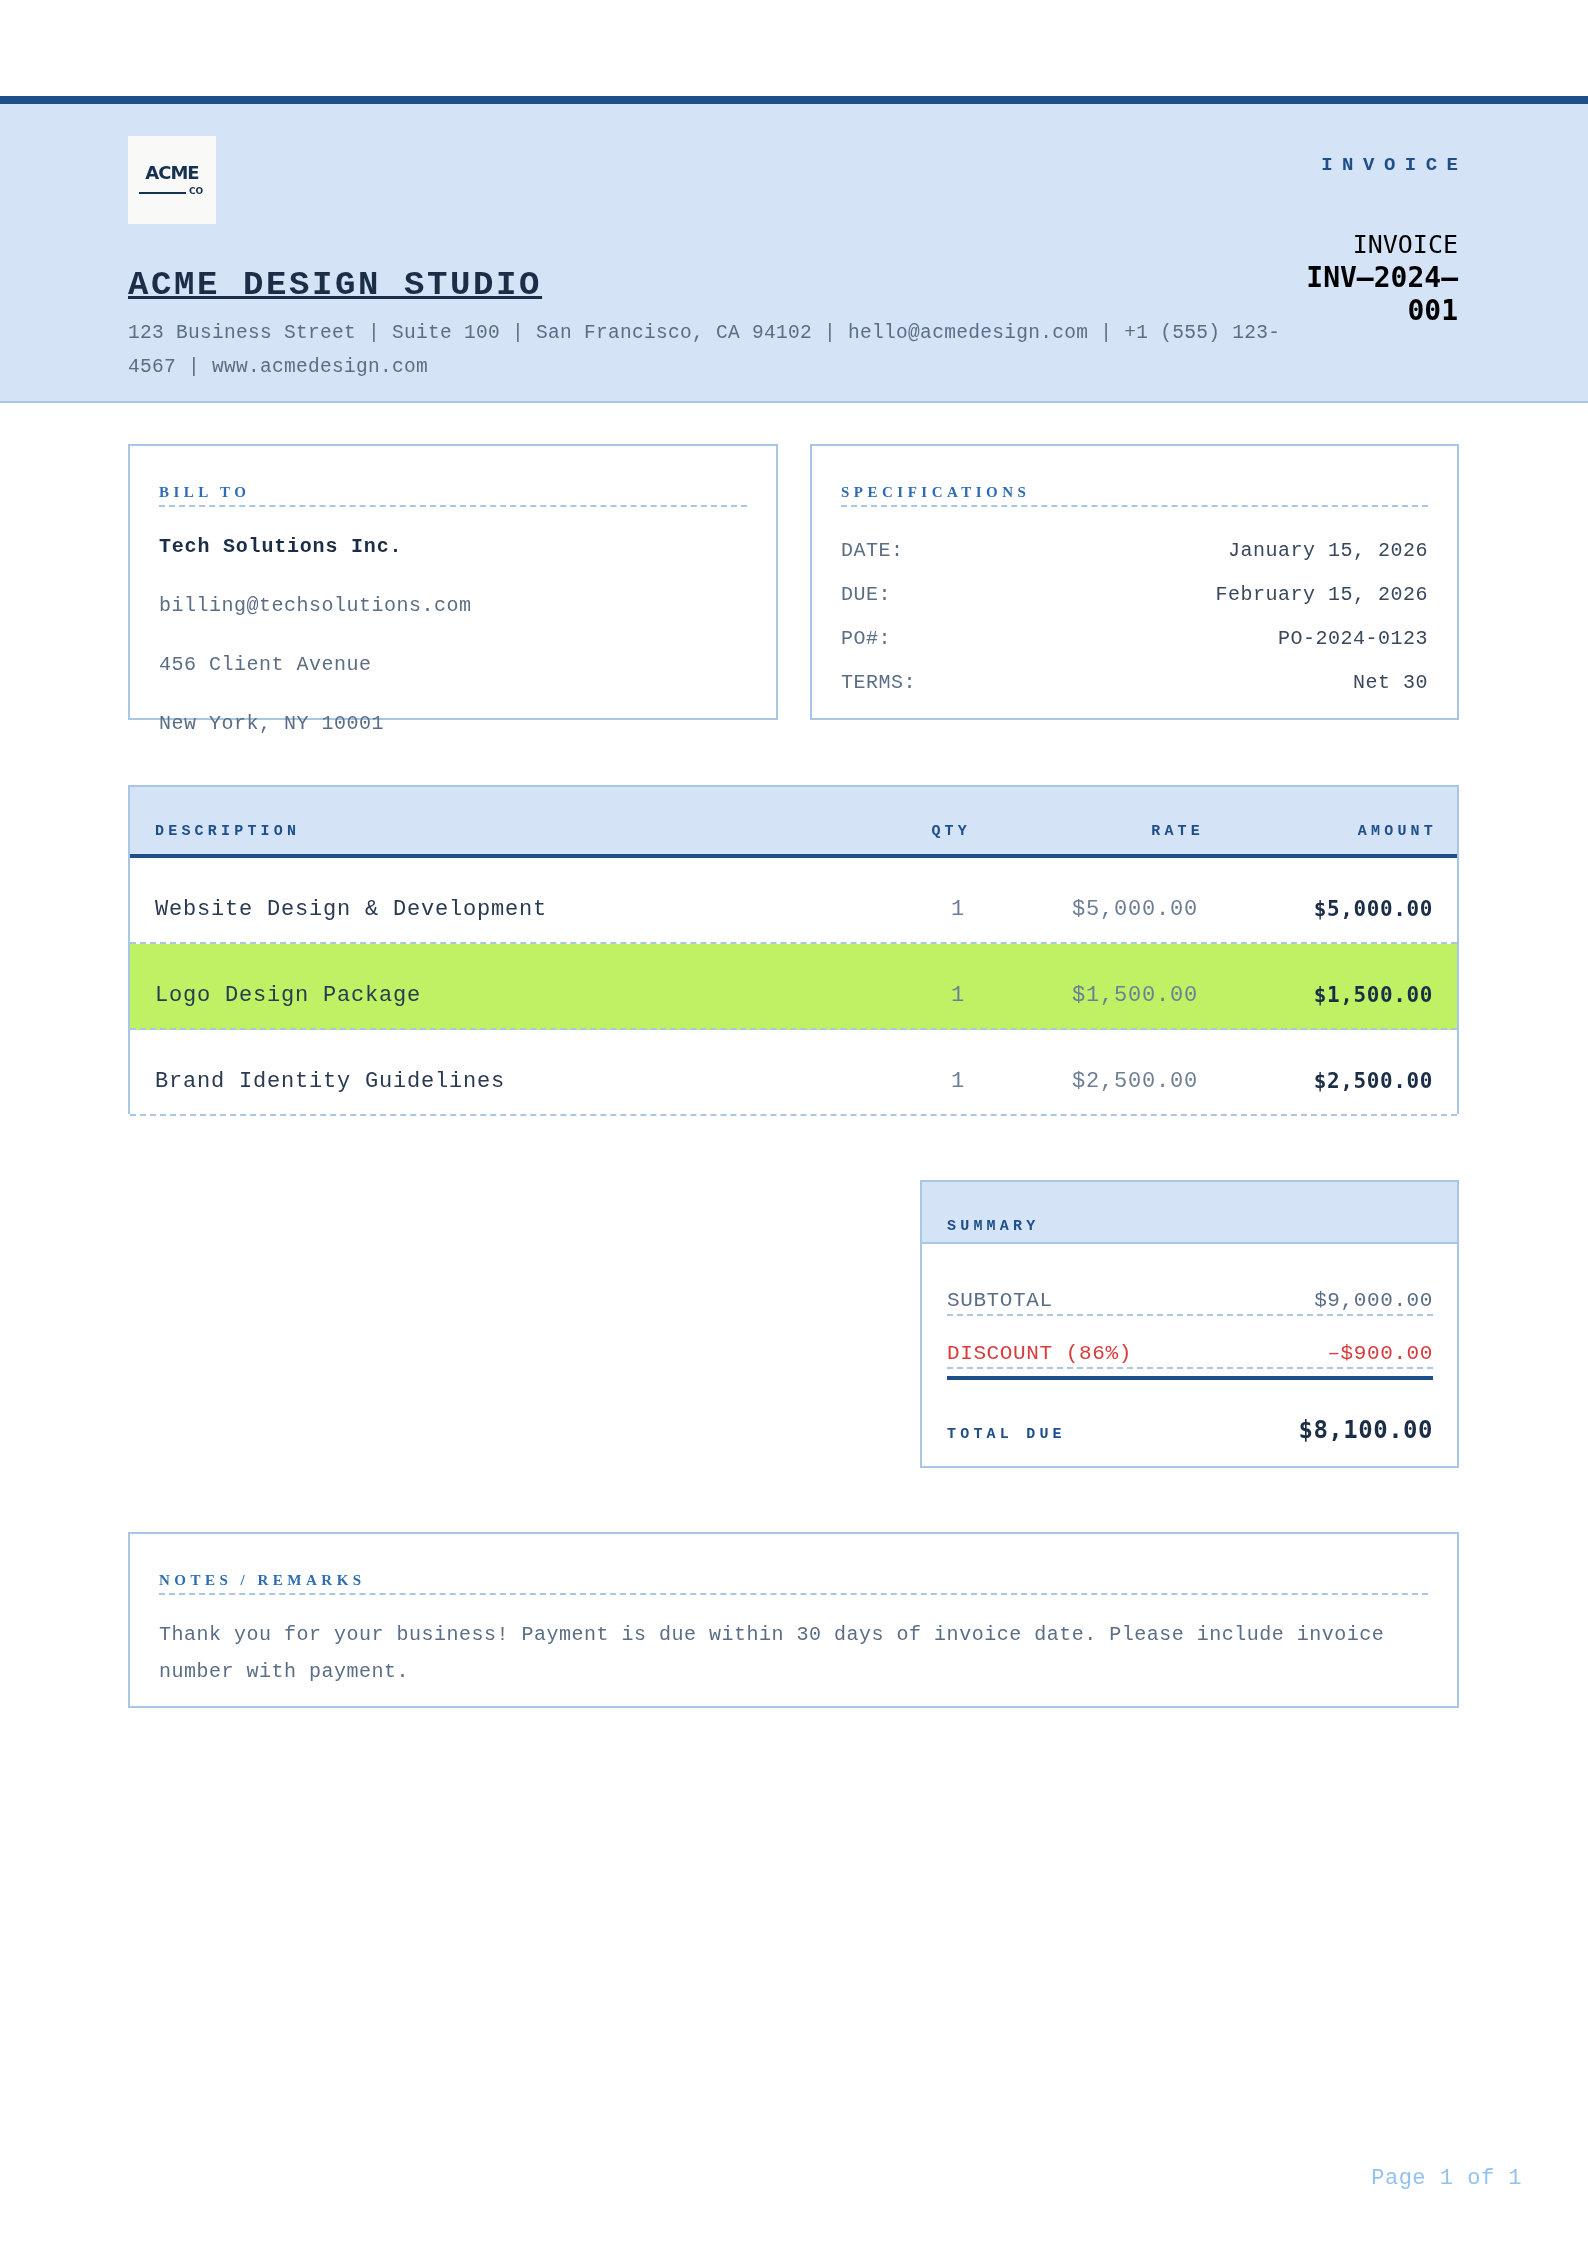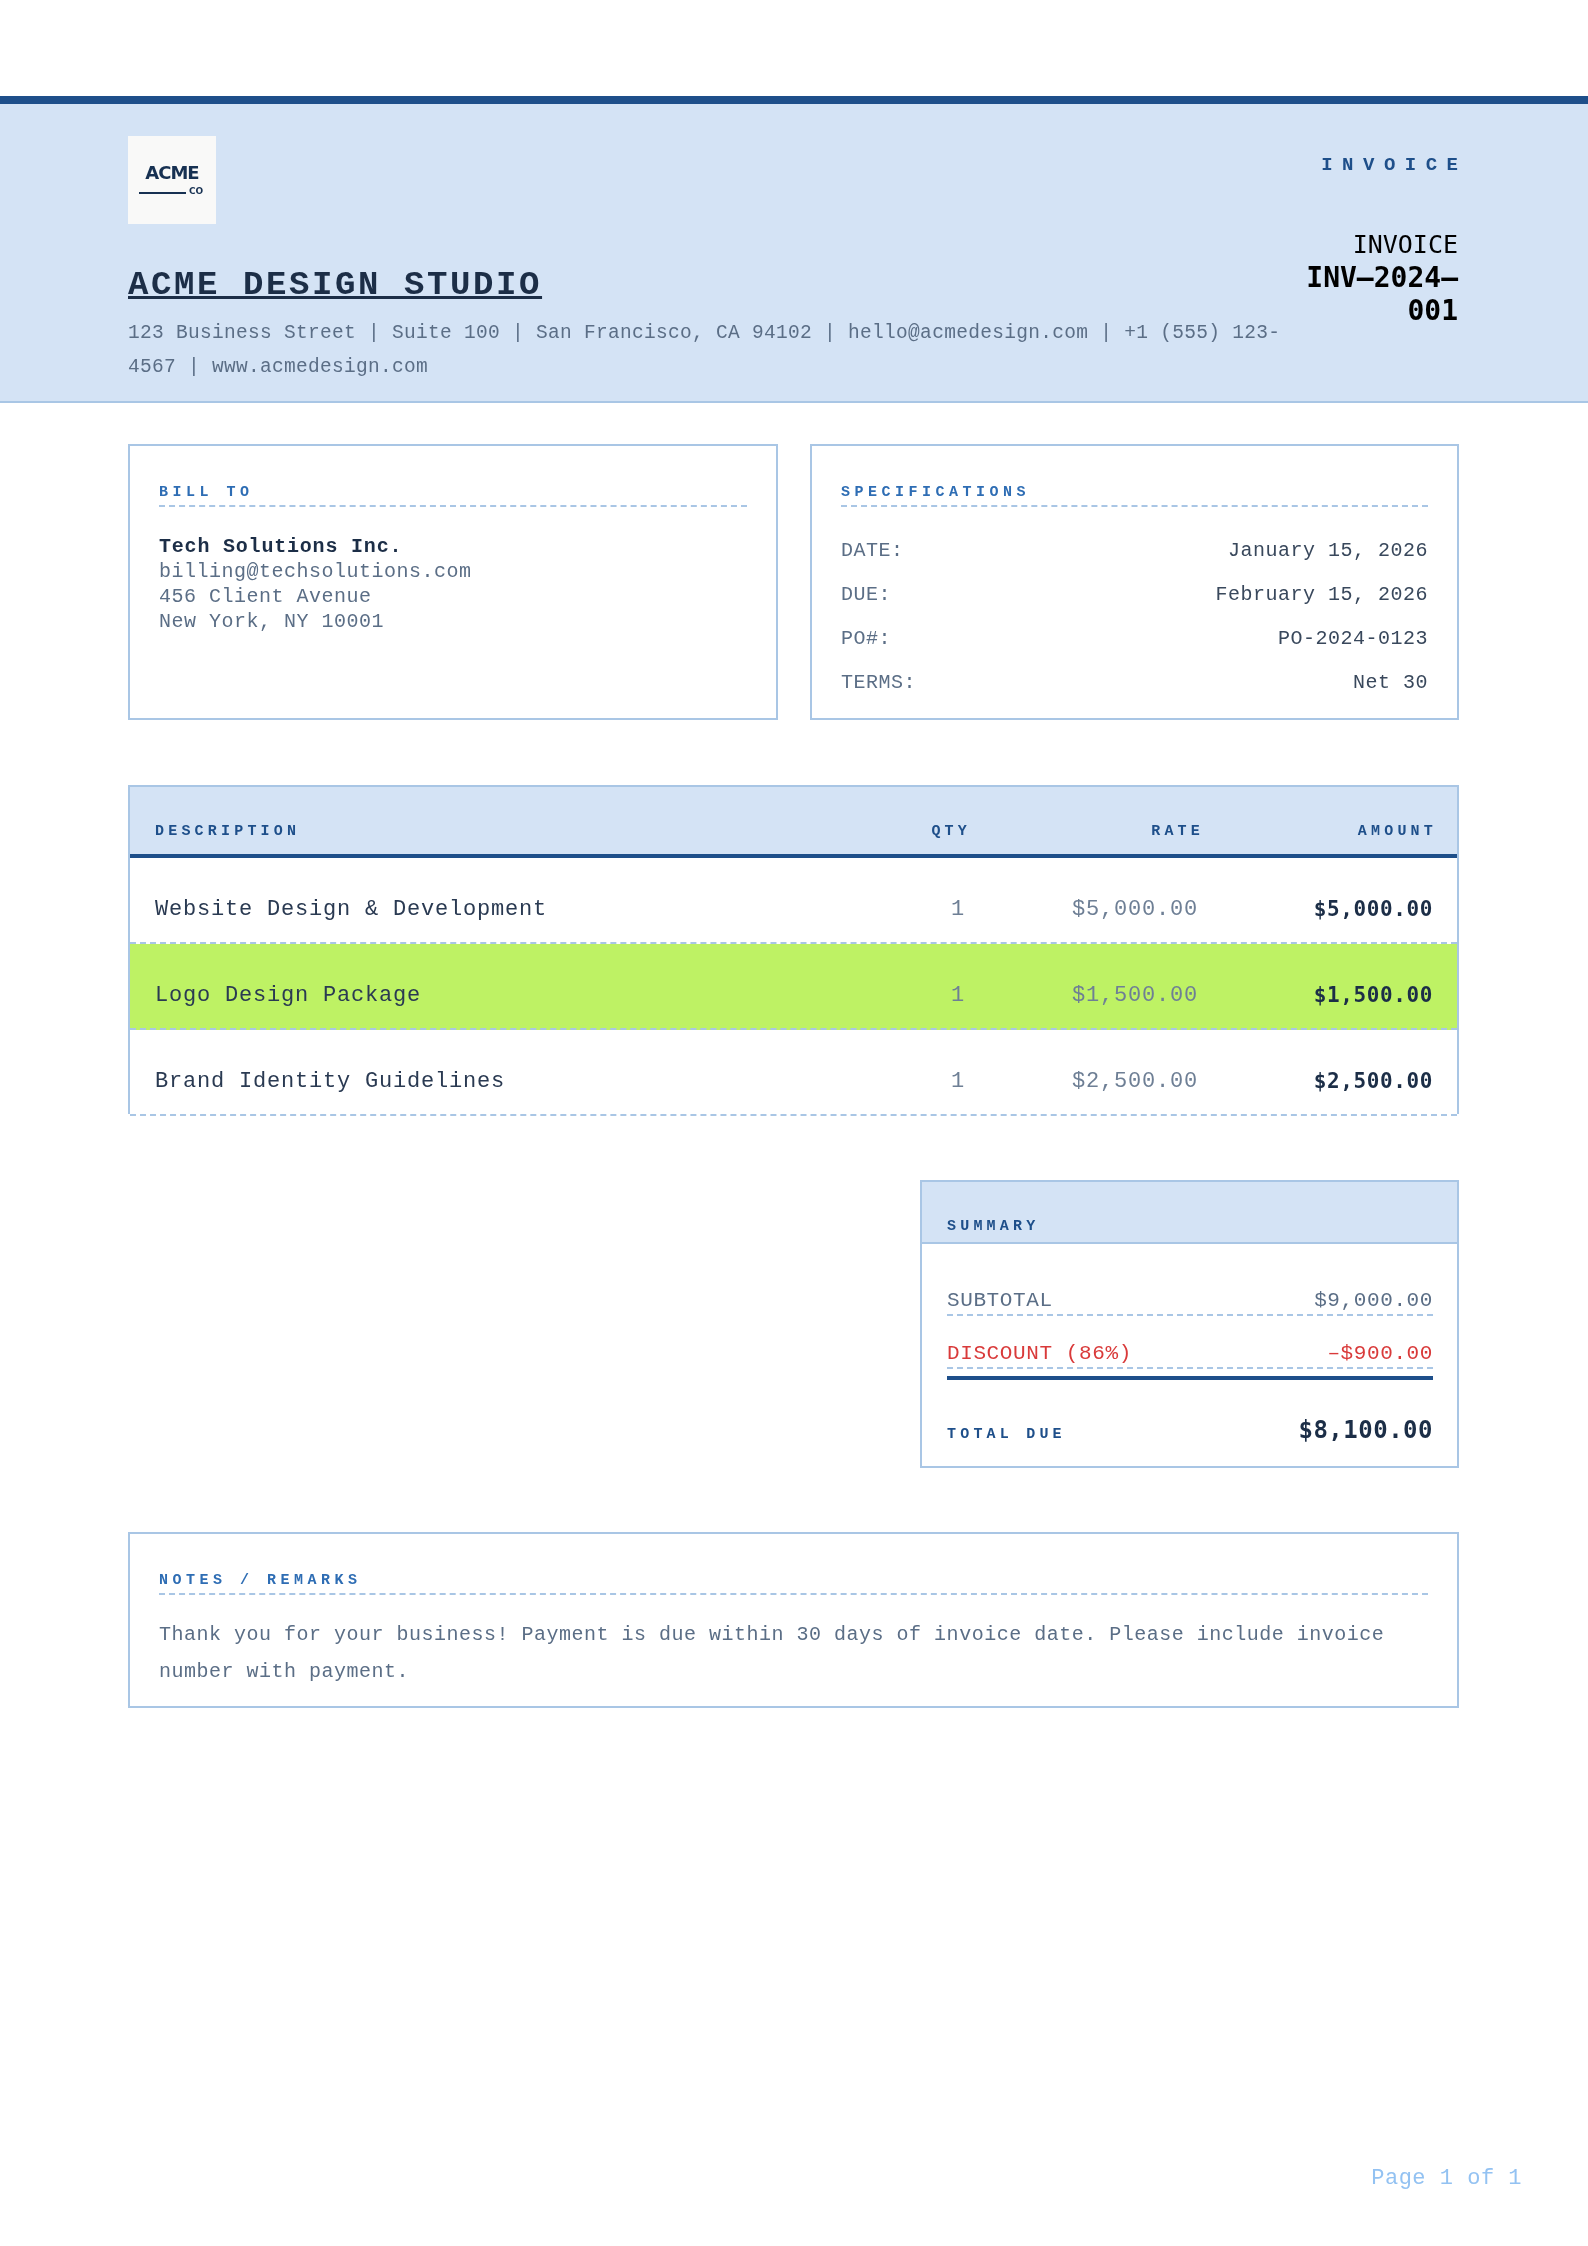--- a/index.html
+++ b/index.html
@@ -15,25 +15,25 @@
 
   .company-name { position: absolute; left: 128px; top: 162px; font-size: 34px; font-weight: bold; color: #1c2e47; letter-spacing: 2.6px; text-decoration: underline; }
   .company-contact { position: absolute; left: 128px; top: 212px; width: 1180px; font-size: 19.5px; line-height: 34px; color: #5b6e86; letter-spacing: 0.3px; }
 
   .invoice-label { position: absolute; right: 130px; top: 50px; font-size: 19px; font-weight: bold; color: #1e4f8a; letter-spacing: 9.5px; margin-right: -9.5px; }
   .invoice-block { position: absolute; right: 130px; top: 124px; width: 180px; text-align: right; font-family: "DejaVu Sans Mono", monospace; color: #000; }
   .invoice-block .inv-word { font-size: 25px; line-height: 33px; }
   .invoice-block .inv-num { font-size: 28px; font-weight: bold; line-height: 33px; }
 
   .box { position: absolute; border: 2px solid #a9c6e5; background: #fff; }
-  .section-label { display: block; font-size: 15px; font-weight: bold; color: #2e6db4; letter-spacing: 4.5px; padding-bottom: 4px; border-bottom: 2px dashed #a9c6e5; }
+  .section-label { display: block; font-size: 15px; font-weight: bold; color: #2e6db4; letter-spacing: 4.5px; padding-bottom: 4px; border-bottom: 2px dashed #a9c6e5; font-family: Liberation Serif, serif; }
 
   .bill-to { left: 128px; top: 444px; width: 650px; height: 276px; padding: 38px 29px 0 29px; }
   .bill-to .client-name { margin-top: 28px; font-size: 20px; font-weight: bold; color: #1c2e47; letter-spacing: 0.8px; }
-  .bill-to .client-line { margin-top: 2px; font-size: 20px; color: #5b6e86; letter-spacing: 0.5px; }
+  .bill-to .client-line { margin-top: 36px; font-size: 20px; color: #5b6e86; letter-spacing: 0.5px; }
 
   .specs { left: 810px; top: 444px; width: 649px; height: 276px; padding: 38px 29px 0 29px; }
   .spec-row { display: flex; justify-content: space-between; font-size: 20px; color: #5b6e86; letter-spacing: 0.5px; height: 44px; line-height: 44px; }
   .spec-row .spec-value { color: #39485c; }
   .spec-rows { margin-top: 22px; }
 
   .items-table { left: 128px; top: 785px; width: 1331px; height: 329px; border-bottom: none; }
   .table-head { height: 71px; background: #d4e3f5; border-bottom: 4px solid #1e4f8a; position: relative; }
   .th { position: absolute; top: 36px; font-size: 15px; font-weight: bold; color: #1e4f8a; letter-spacing: 4.2px; }
   .th-desc { left: 25px; }

